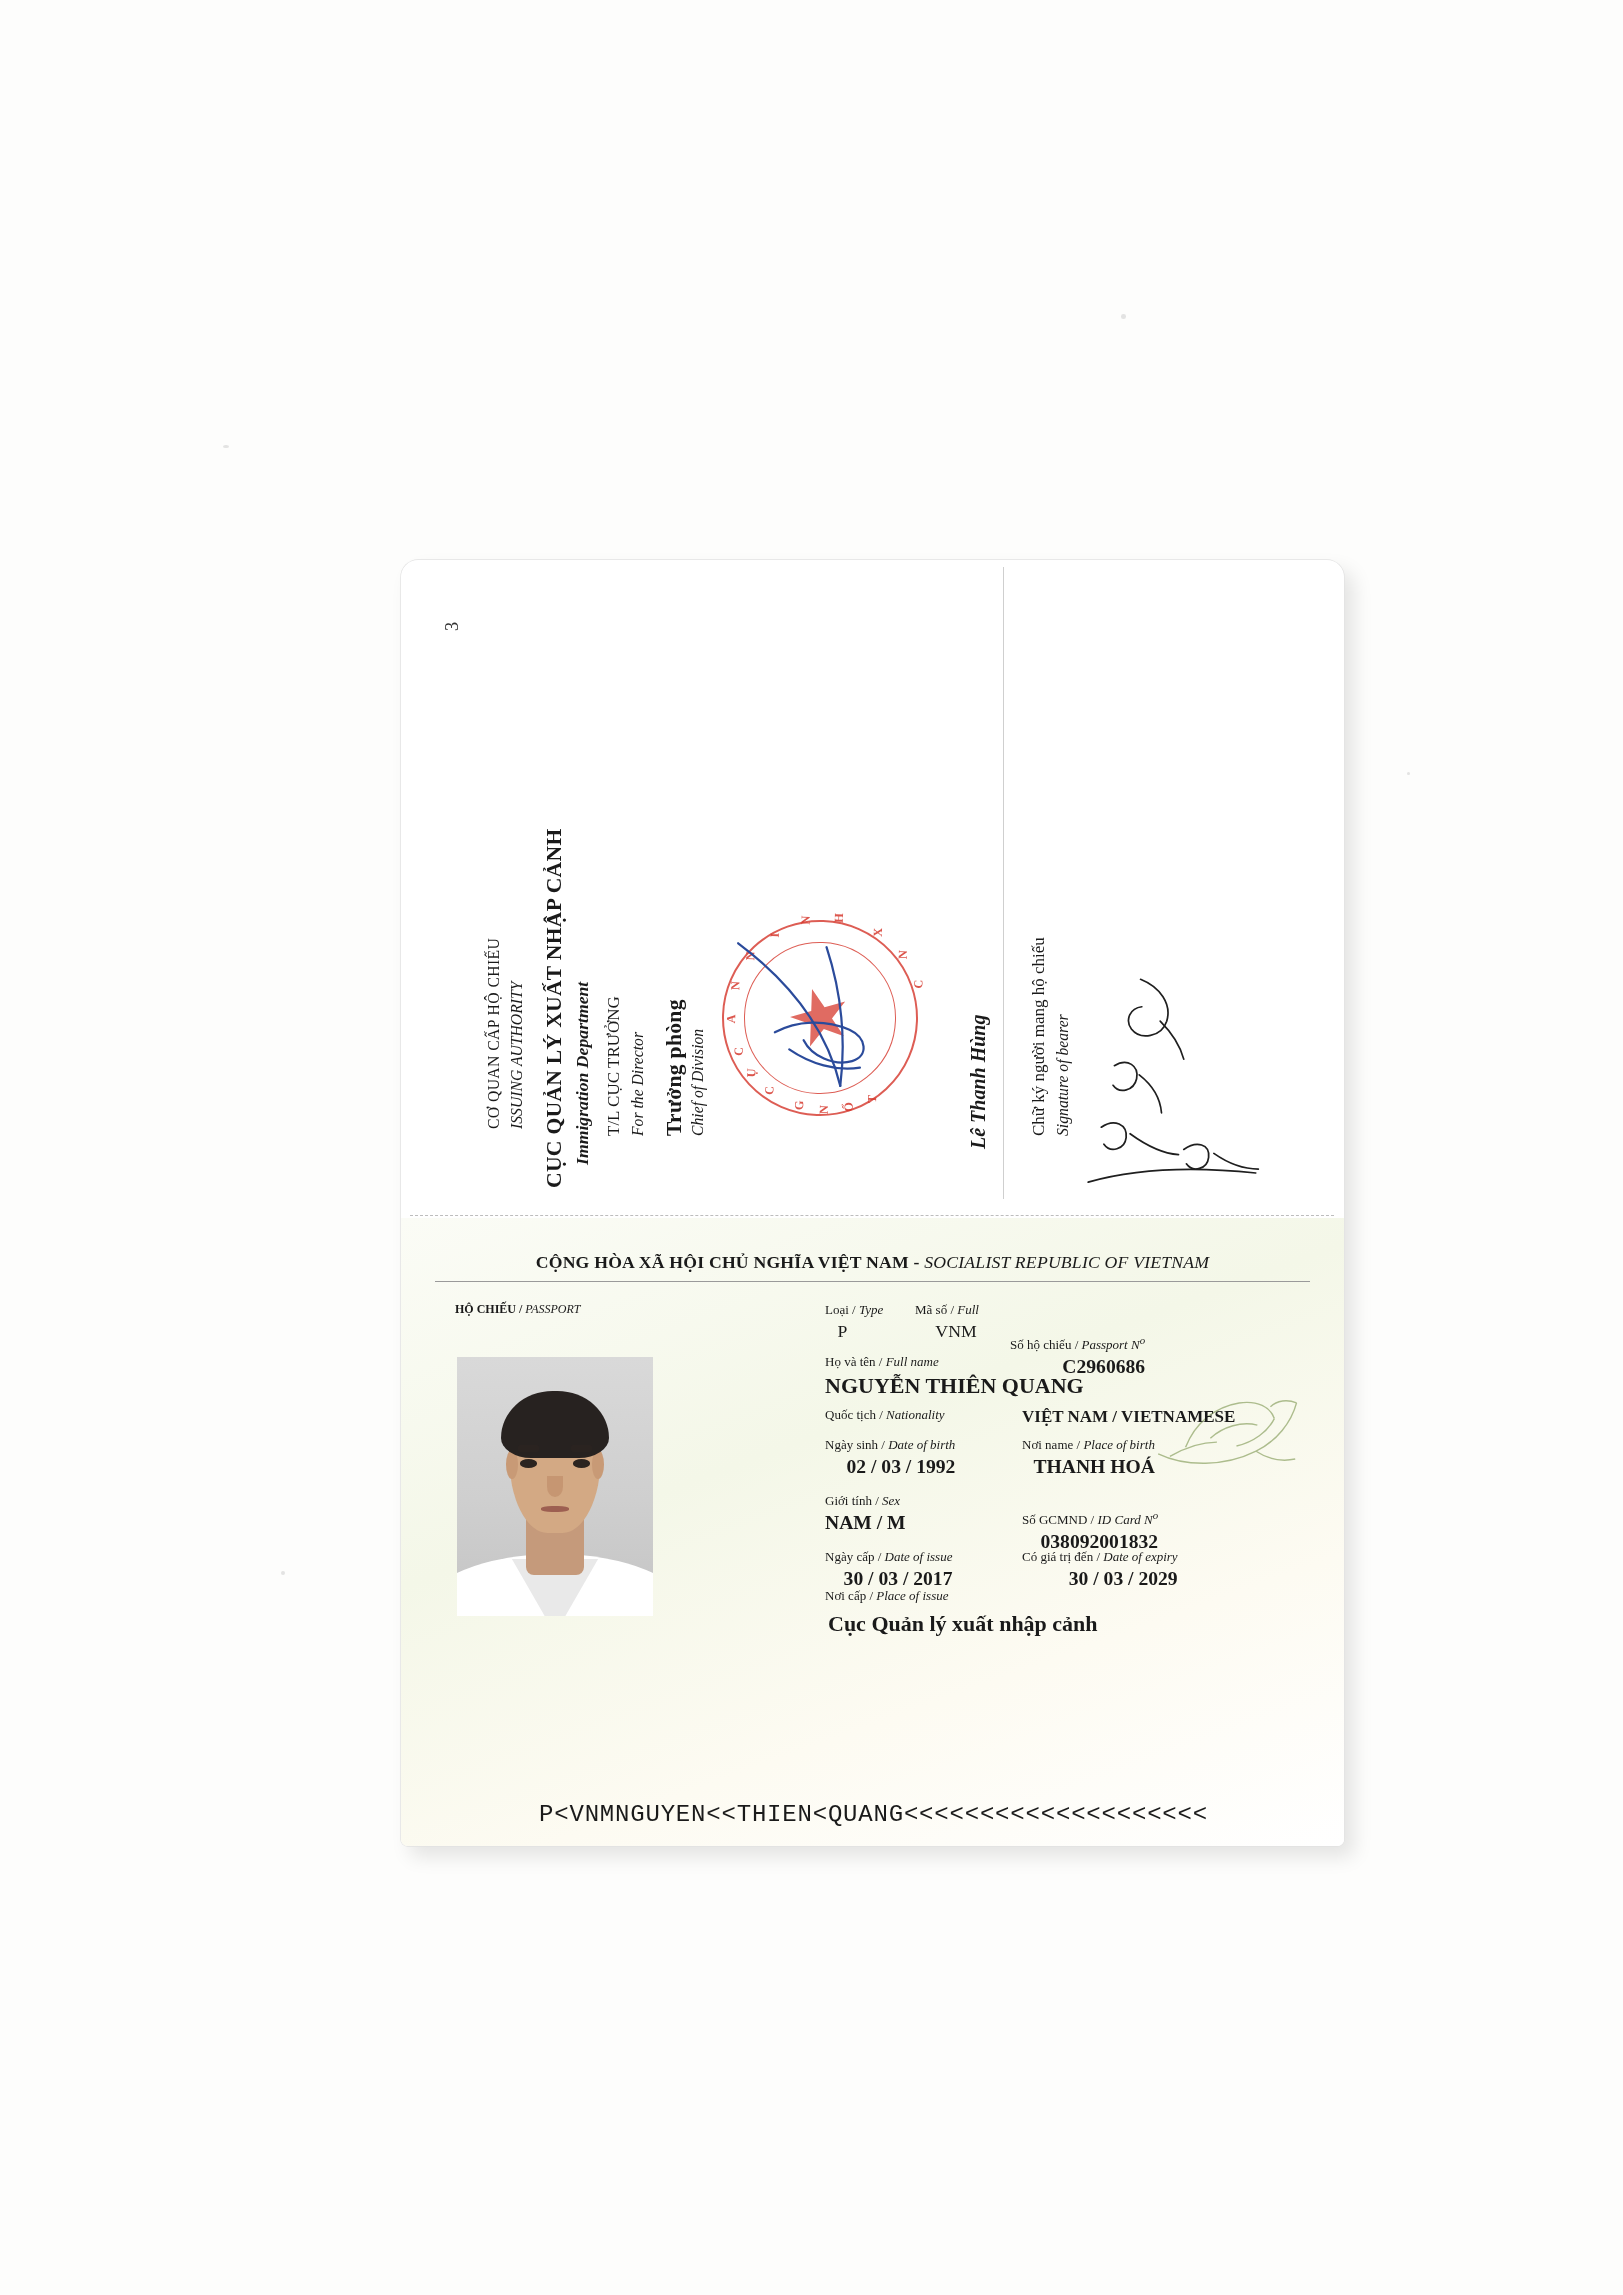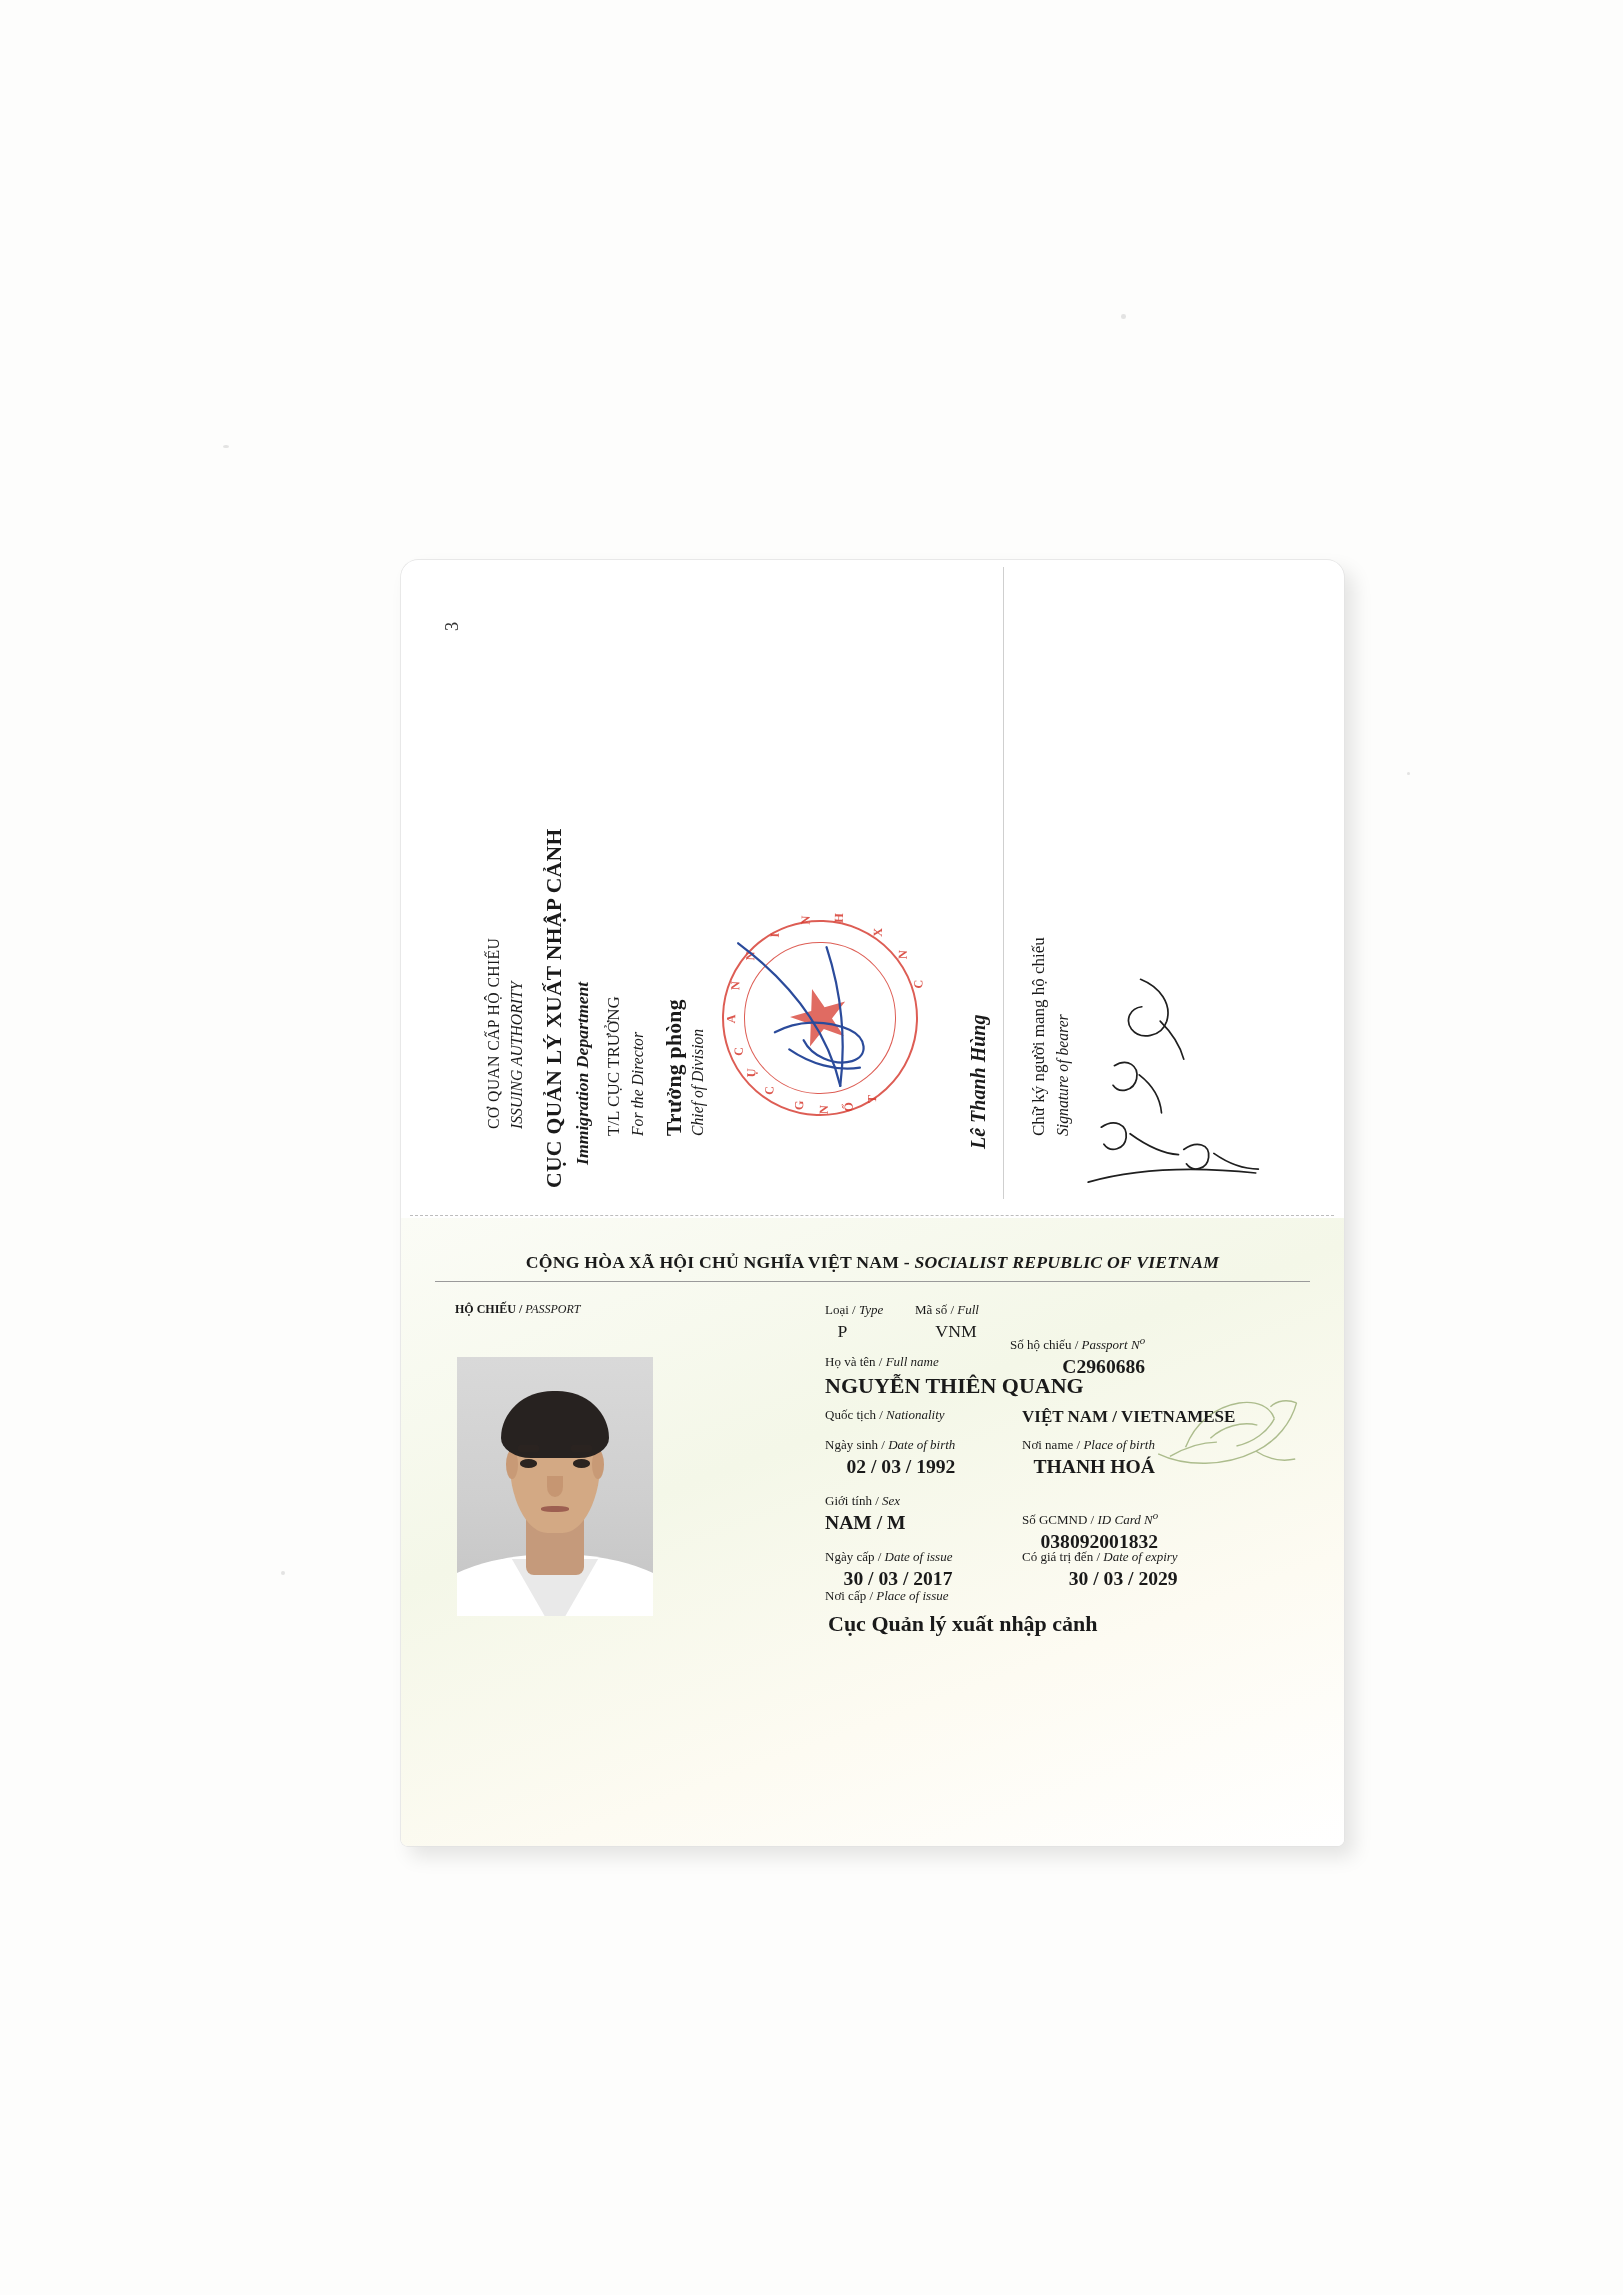--- a/index.html
+++ b/index.html
@@ -159,21 +159,21 @@
   }
   #country-line {
     position: absolute;
     left: 0; right: 0;
     top: 34px;
     text-align: center;
     font-size: 17.7px;
     font-weight: bold;
     letter-spacing: 0.2px;
   }
-  #country-line i { font-weight: bold; font-style: italic; }
+  #country-line i { font-weight: normal; font-style: italic; }
   #rule-under-country {
     position: absolute;
     left: 34px; right: 34px;
     top: 63px;
     height: 1.3px;
     background: #9a9a9a;
   }
 
   #passport-label {
     position: absolute;
@@ -524,17 +524,21 @@
       <div class="fld" style="left:621px;top:331px;">
         <div class="cap"><span>Có giá trị đến / </span><i>Date of expiry</i></div>
         <div class="val">30 / 03 / 2029</div>
       </div>
 
       <div class="fld" style="left:424px;top:370px;">
         <div class="cap"><span>Nơi cấp / </span><i>Place of issue</i></div>
       </div>
       <div id="place-of-issue-value">Cục Quản lý xuất nhập cảnh</div>
 
+      <div id="mrz">
+        <div>P&lt;VNMNGUYEN&lt;&lt;THIEN&lt;QUANG&lt;&lt;&lt;&lt;&lt;&lt;&lt;&lt;&lt;&lt;&lt;&lt;&lt;&lt;&lt;&lt;&lt;&lt;&lt;&lt;</div>
+        
+      </div>
 
     </div>
   </div>
 </div>
 
 
 </body></html>

